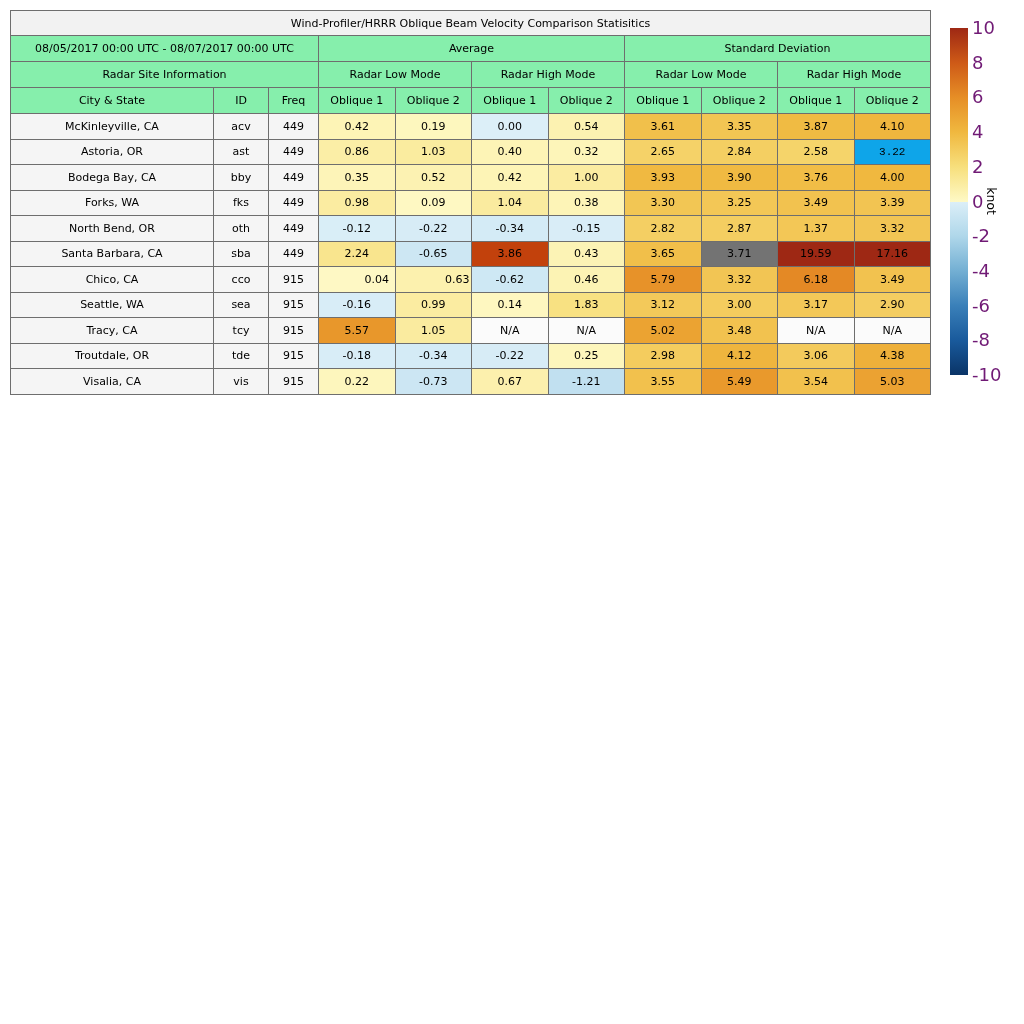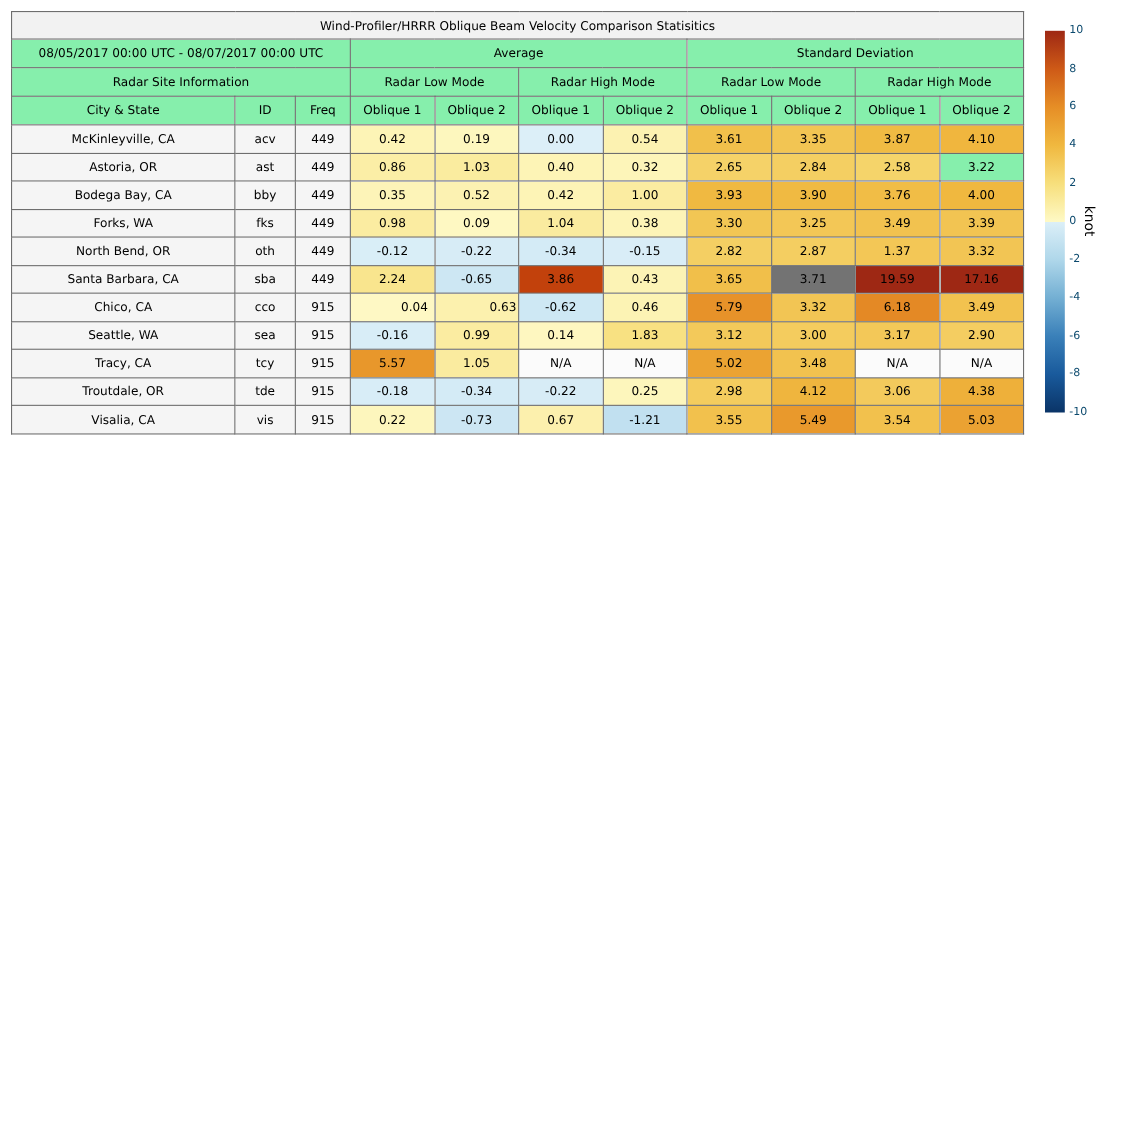--- a/index.html
+++ b/index.html
@@ -54,22 +54,22 @@
     position: absolute;
     left: 0;
     top: 0;
     width: 18px;
     height: 347px;
   }
   .cbar-tick {
     position: absolute;
     left: 22px;
     transform: translateY(-50%);
-    font-size: 10px;
-    color: #0c4a6e;
+    font-size: 18px;
+    color: #701a75;
     line-height: 1;
   }
   .cbar-unit {
     position: absolute;
     left: 34px;
     top: 173px;
     transform: translateY(-50%);
     writing-mode: vertical-rl;
     font-size: 12.5px;
     color: #000000;
@@ -143,21 +143,21 @@
           <td class="label-cell">Astoria, OR</td>
           <td class="label-cell">ast</td>
           <td class="label-cell">449</td>
           <td style="background: rgb(251, 238, 166);">0.86</td>
           <td style="background: rgb(250, 236, 159);">1.03</td>
           <td style="background: rgb(253, 244, 182);">0.40</td>
           <td style="background: rgb(253, 245, 185);">0.32</td>
           <td style="background: rgb(245, 210, 104);">2.65</td>
           <td style="background: rgb(244, 207, 98);">2.84</td>
           <td style="background: rgb(245, 212, 106);">2.58</td>
-          <td style="background: #86efac;">3.22</td>
+          <td style="background: #0ea5e9; font-family: Liberation Mono, monospace;">3.22</td>
         </tr>
         <tr class="r-data">
           <td class="label-cell">Bodega Bay, CA</td>
           <td class="label-cell">bby</td>
           <td class="label-cell">449</td>
           <td style="background: rgb(253, 244, 184);">0.35</td>
           <td style="background: rgb(252, 242, 178);">0.52</td>
           <td style="background: rgb(253, 244, 182);">0.42</td>
           <td style="background: rgb(251, 236, 161);">1.00</td>
           <td style="background: rgb(240, 185, 65);">3.93</td>

